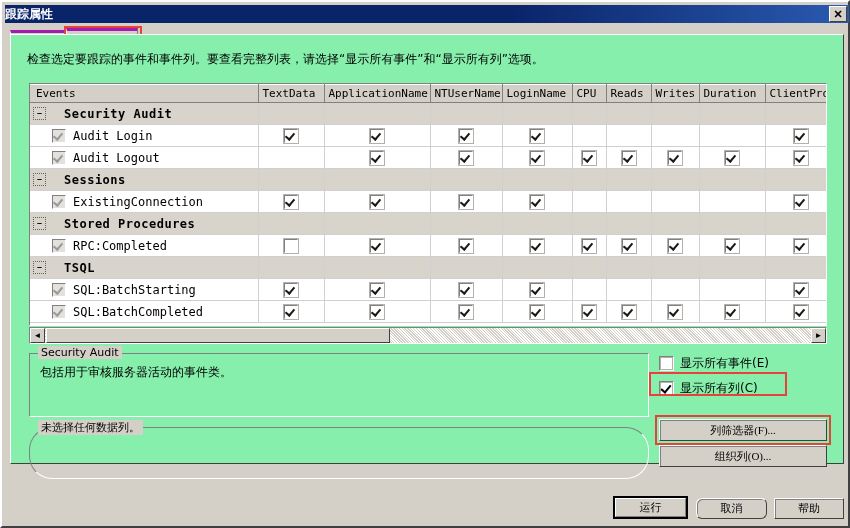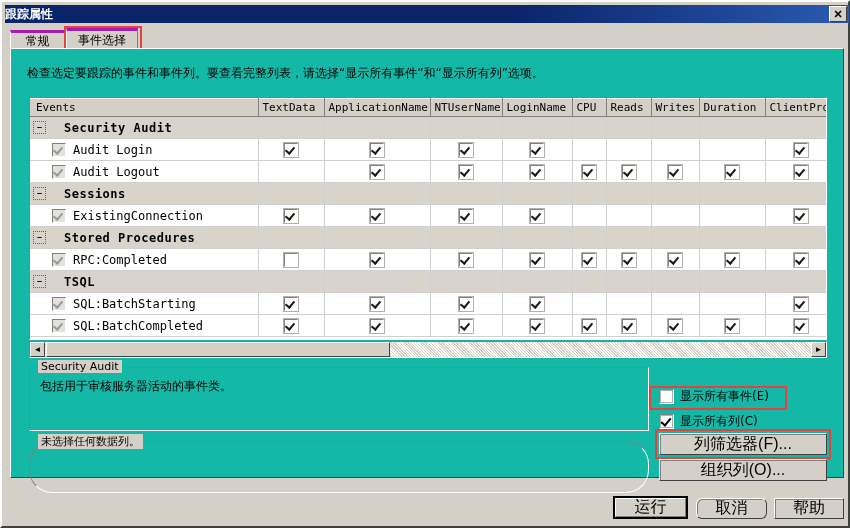--- a/index.html
+++ b/index.html
@@ -56,22 +56,22 @@
     font-family:"DejaVu Sans","Liberation Sans",sans-serif;
   }
   .tab.general { left:0; width:55px; }
   .tab.events  { left:56px; width:72px; top:0; height:21px; background:#d4d0c8; font-weight:normal; }
   .tab-highlight {
     position:absolute; left:54px; top:-2px; width:78px; height:26px;
     border:2px solid #e8403a; box-sizing:border-box; pointer-events:none;
   }
   
   .panel {
-    position:absolute; left:8px; top:46px; width:834px; height:430px;
-    background:#14b8a6;
+    position:absolute; left:8px; top:32px; width:834px; height:430px;
+    background:#86efac;
     border-top:1px solid #fff; border-left:1px solid #fff;
     border-right:1px solid #404040; border-bottom:1px solid #404040;
     box-sizing:border-box;
   }
   .instruction {
     position:absolute; left:16px; top:16px; width:790px;
     font-size:12px; line-height:16px;
     font-family:"DejaVu Sans","Liberation Sans",sans-serif;
   }
   
@@ -191,21 +191,21 @@
   .gbox .gbody {
     position:absolute; left:10px; top:10px; right:6px;
     font-size:12px; line-height:16px;
     font-family:"DejaVu Sans","Liberation Sans",sans-serif;
   }
   #gbox-desc { left:18px; top:318px; width:620px; height:64px; }
   #gbox-cols { left:18px; top:392px; width:620px; height:52px;border-radius:23px; }
   
   .chkrow {
     position:absolute; display:flex; align-items:center;
-    font-size:12px; font-family:"DejaVu Sans","Liberation Sans",sans-serif;margin-top:19px;
+    font-size:12px; font-family:"DejaVu Sans","Liberation Sans",sans-serif;
   }
   .chkbox {
     width:13px; height:13px; background:#fff; margin-right:6px;
     position:relative; flex:none;
     border-top:1px solid #808080; border-left:1px solid #808080;
     border-right:1px solid #fff; border-bottom:1px solid #fff;
     box-shadow:0 0 0 1px #b5b1aa inset;
   }
   .chkbox.on::after {
     content:""; position:absolute; left:3px; top:1px;
@@ -217,22 +217,22 @@
   .hl-cols {
     position:absolute; left:638px; top:337px; width:138px; height:24px;
     border:2px solid #e8403a; box-sizing:border-box; pointer-events:none;
   }
   .btn {
     position:absolute; background:#d4d0c8;
     border-top:1px solid #fff; border-left:1px solid #fff;
     border-right:1px solid #404040; border-bottom:1px solid #404040;
     box-shadow:1px 1px 0 #808080 inset;
     display:flex; align-items:center; justify-content:center;
-    font-size:16px; box-sizing:border-box;
-    font-family:Liberation Sans, sans-serif;
+    font-size:11px; box-sizing:border-box;
+    font-family:Liberation Serif, serif;
   }
   #btn-col-filters { left:648px; top:384px; width:168px; height:22px; }
   #btn-org-cols    { left:648px; top:410px; width:168px; height:22px; }
   .hl-filter {
     position:absolute; left:644px; top:380px; width:176px; height:30px;
     border:2px solid #e8403a; box-sizing:border-box; pointer-events:none;
   }
   
   #btn-run    { left:611px; top:494px; width:75px; height:23px;
                 border:2px solid #000; box-shadow:none; }

